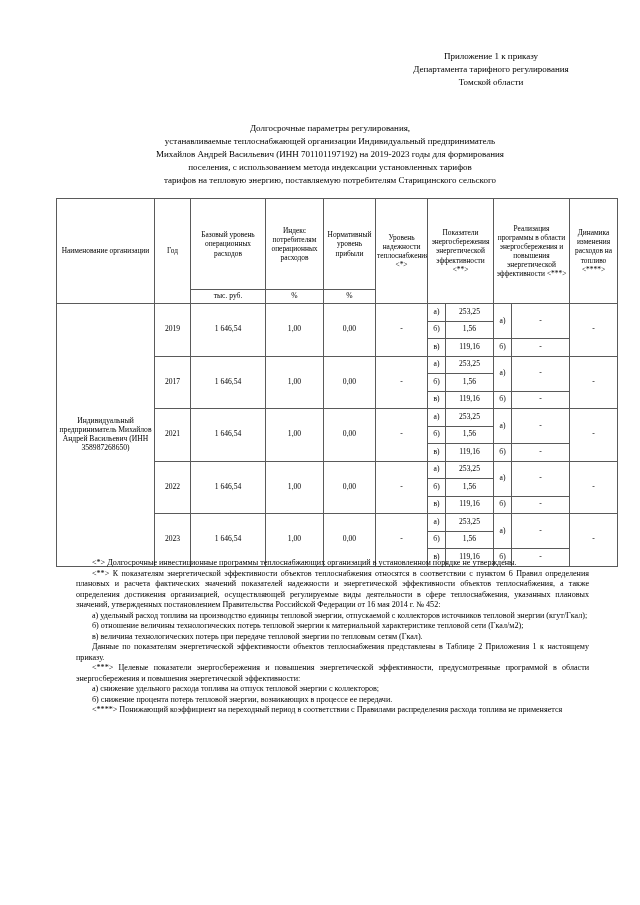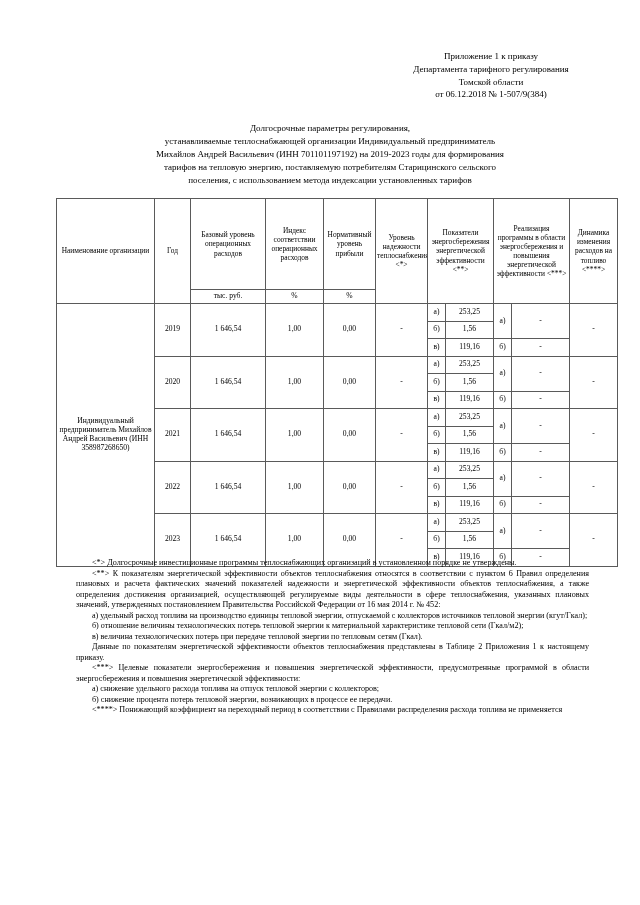--- a/index.html
+++ b/index.html
@@ -110,29 +110,28 @@
 </style>
 </head>
 <body>
 
 <div class="page">
 
   <div class="doc-header">
     <div>Приложение 1 к приказу</div>
     <div>Департамента тарифного регулирования</div>
     <div>Томской области</div>
-    <div>от 06.12.2018 № 1-507/9(384)</div>
   </div>
 
   <div class="doc-title">
     <div>Долгосрочные параметры регулирования,</div>
     <div>устанавливаемые теплоснабжающей организации Индивидуальный предприниматель</div>
     <div>Михайлов Андрей Васильевич (ИНН 701101197192) на 2019-2023 годы для формирования</div>
+    <div>поселения, с использованием метода индексации установленных тарифов</div>
     <div>тарифов на тепловую энергию, поставляемую потребителям Старицинского сельского</div>
-    <div>поселения, с использованием метода индексации установленных тарифов</div>
   </div>
 
   <div class="tbl-wrap">
     <table class="main">
       <colgroup>
         <col style="width:98px">
         <col style="width:36px">
         <col style="width:75px">
         <col style="width:58px">
         <col style="width:52px">
@@ -141,21 +140,21 @@
         <col style="width:48px">
         <col style="width:18px">
         <col style="width:58px">
         <col style="width:48px">
       </colgroup>
       <thead>
         <tr>
           <th class="hd" rowspan="2">Наименование организации</th>
           <th class="hd" rowspan="2">Год</th>
           <th class="hd">Базовый уровень операционных расходов</th>
-          <th class="hd">Индекс соответствии операционных расходов</th>
+          <th class="hd">Индекс потребителям операционных расходов</th>
           <th class="hd">Нормативный уровень прибыли</th>
           <th class="hd" rowspan="2">Уровень надежности теплоснабжения &lt;*&gt;</th>
           <th class="hd" rowspan="2" colspan="2">Показатели энергосбережения энергетической эффективности &lt;**&gt;</th>
           <th class="hd" rowspan="2" colspan="2">Реализация программы в области энергосбережения и повышения энергетической эффективности &lt;***&gt;</th>
           <th class="hd" rowspan="2">Динамика изменения расходов на топливо &lt;****&gt;</th>
         </tr>
         <tr>
           <td class="units">тыс. руб.</td>
           <td class="units">%</td>
           <td class="units">%</td>
@@ -181,21 +180,21 @@
           <td class="sub">1,56</td>
         </tr>
         <tr>
           <td class="letter sub">в)</td>
           <td class="sub">119,16</td>
           <td class="letter sub">б)</td>
           <td class="sub">-</td>
         </tr>
 
         <tr>
-          <td class="yr" rowspan="3">2020</td>
+          <td class="yr" rowspan="3">2017</td>
           <td class="num" rowspan="3">1 646,54</td>
           <td class="num" rowspan="3">1,00</td>
           <td class="num" rowspan="3">0,00</td>
           <td class="dash" rowspan="3">-</td>
           <td class="letter sub">а)</td>
           <td class="sub">253,25</td>
           <td class="letter sub" rowspan="2">а)</td>
           <td class="sub" rowspan="2">-</td>
           <td class="dash" rowspan="3">-</td>
         </tr>

